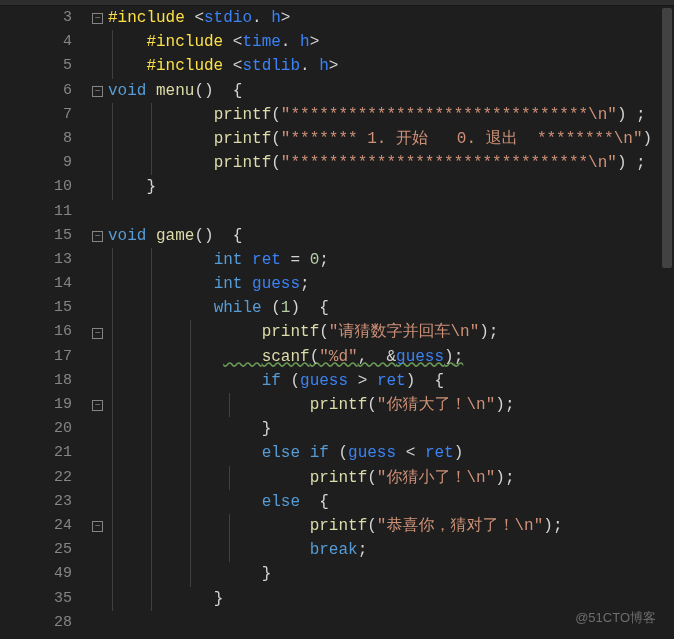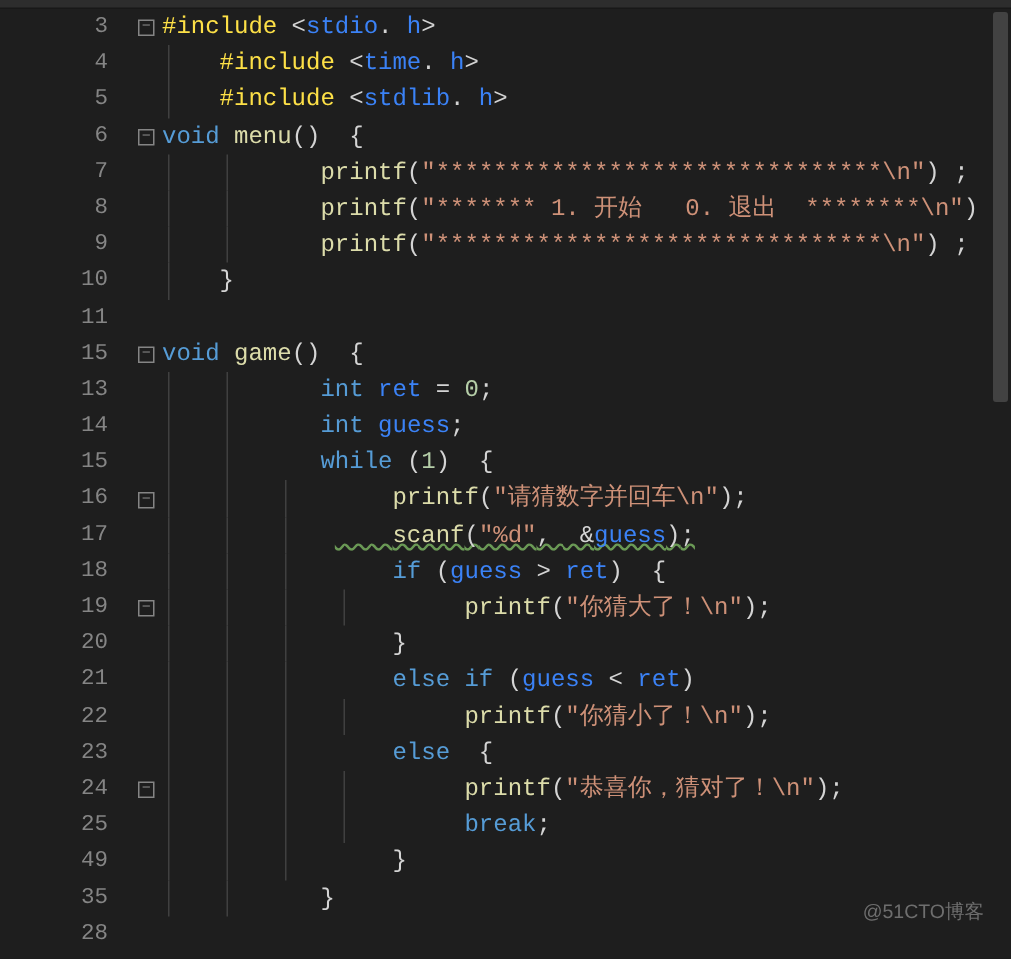--- a/index.html
+++ b/index.html
@@ -96,21 +96,21 @@
   right: 2px;
   top: 2px;
   width: 10px;
   height: 260px;
   background: #424242;
   border-radius: 2px;
 }
 .watermark {
   position: absolute;
   right: 18px;
-  bottom: 22px;
+  bottom: 12px;
   color: #6e6e6e;
   font-size: 13px;
   font-family: sans-serif;
 }
 </style>
 </head>
 <body>
 
 <div class="topbar"></div>
 <div class="editor">

